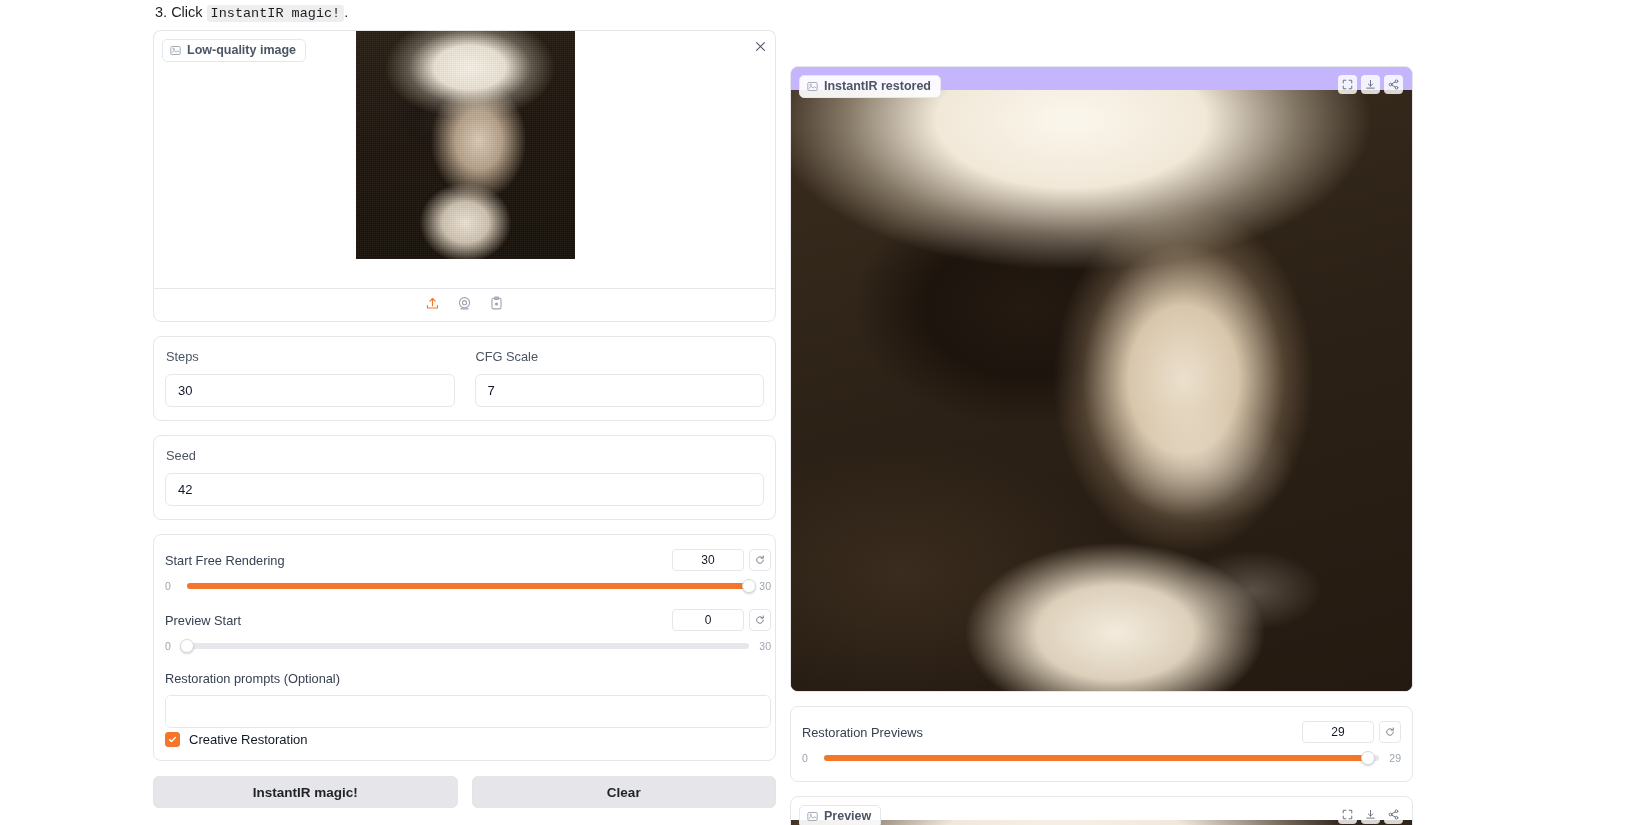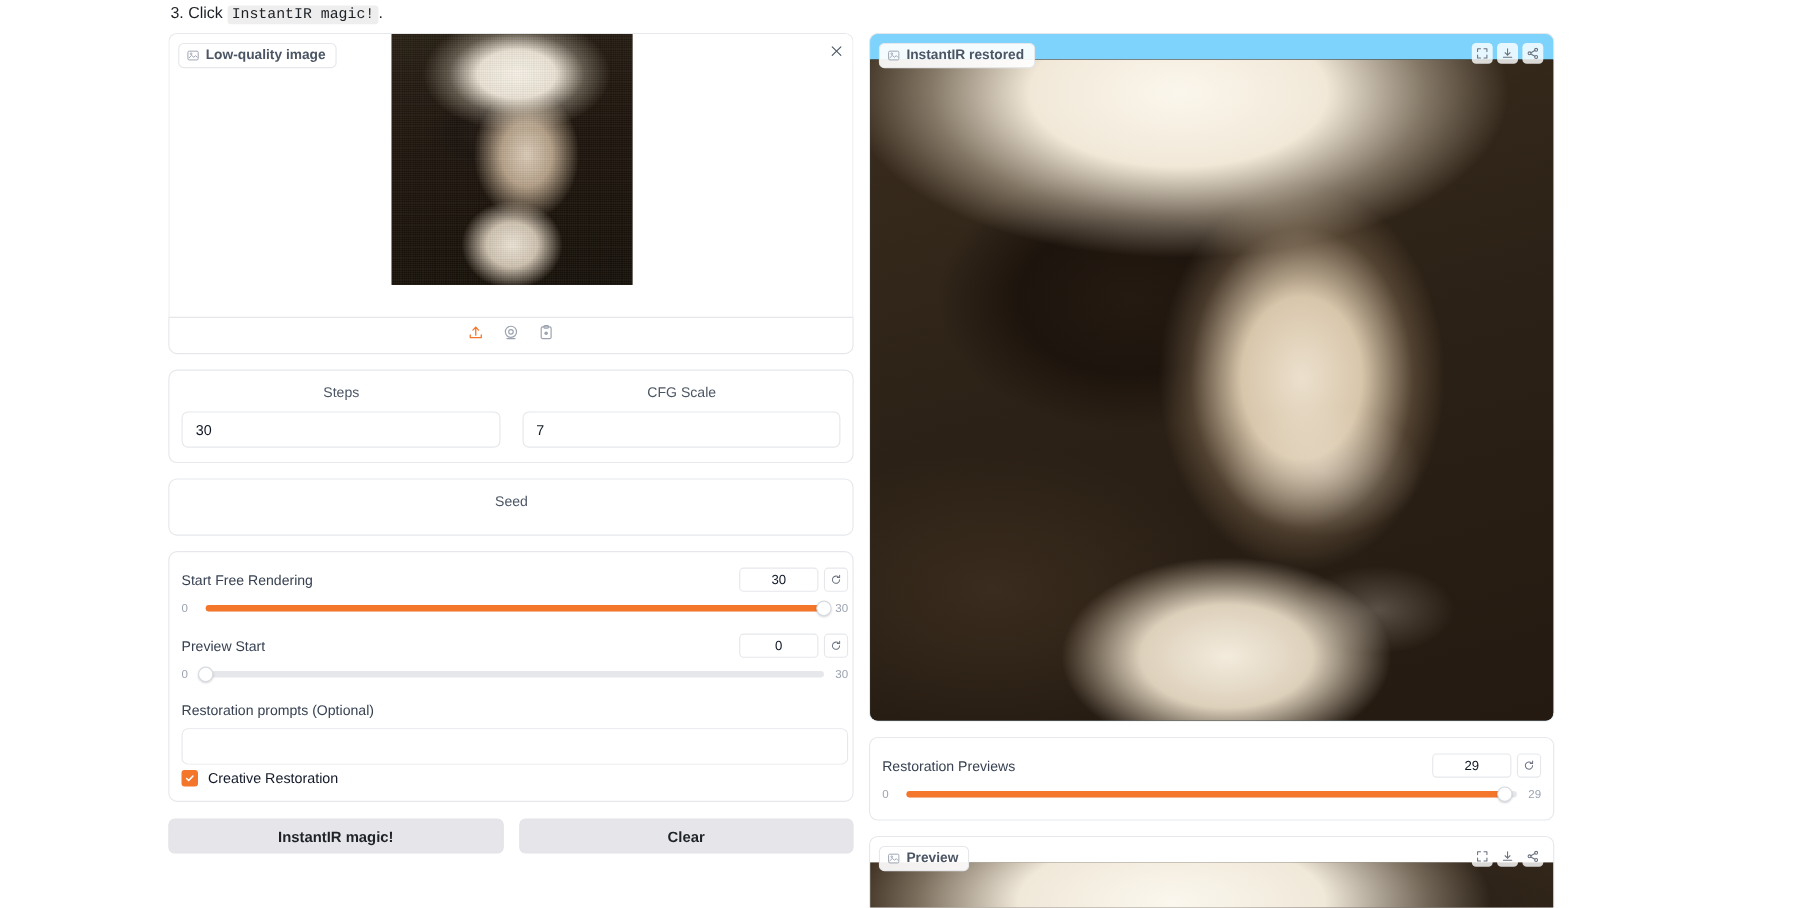--- a/index.html
+++ b/index.html
@@ -147,21 +147,20 @@
     padding: 12px 11px 13px 11px;
   }
   .form-row { display: flex; gap: 20px; }
   .field { flex: 1; min-width: 0; }
   .field-label {
     font-size: 12.8px;
     color: #4b5563;
     line-height: 16px;
     margin-bottom: 9px;
     margin-left: 1px;
-    text-align: center;
   }
   .text-input {
     width: 100%;
     height: 33px;
     border: 1px solid #e5e7eb;
     border-radius: 6px;
     background: #ffffff;
     font-size: 13px;
     color: #111827;
     padding: 0 12px;
@@ -296,21 +295,22 @@
     width: 623px;
   }
 
   .restored-block {
     position: relative;
     width: 623px;
     height: 626px;
     border: 1px solid #e5e7eb;
     border-radius: 8px;
     overflow: hidden;
-    background: #7dd3fc;
+    background: #c4b5fd;
+    margin-top: 36px;
   }
 
   .img-tools {
     position: absolute;
     top: 8px;
     right: 9px;
     display: flex;
     gap: 4px;
     z-index: 6;
   }
@@ -446,20 +446,21 @@
         <div class="field">
           <div class="field-label">CFG Scale</div>
           <input class="text-input" type="text" value="7" style="">
         </div>
       </div>
     </div>
 
     <div class="block form-block">
       <div class="field">
         <div class="field-label">Seed</div>
+        <input class="text-input" type="text" value="42" style="">
       </div>
     </div>
 
     <div class="block sliders-block">
 
       
       <div>
         <div class="slider-head">
           <span class="sl-label">Start Free Rendering</span>
           <span class="sl-right">

